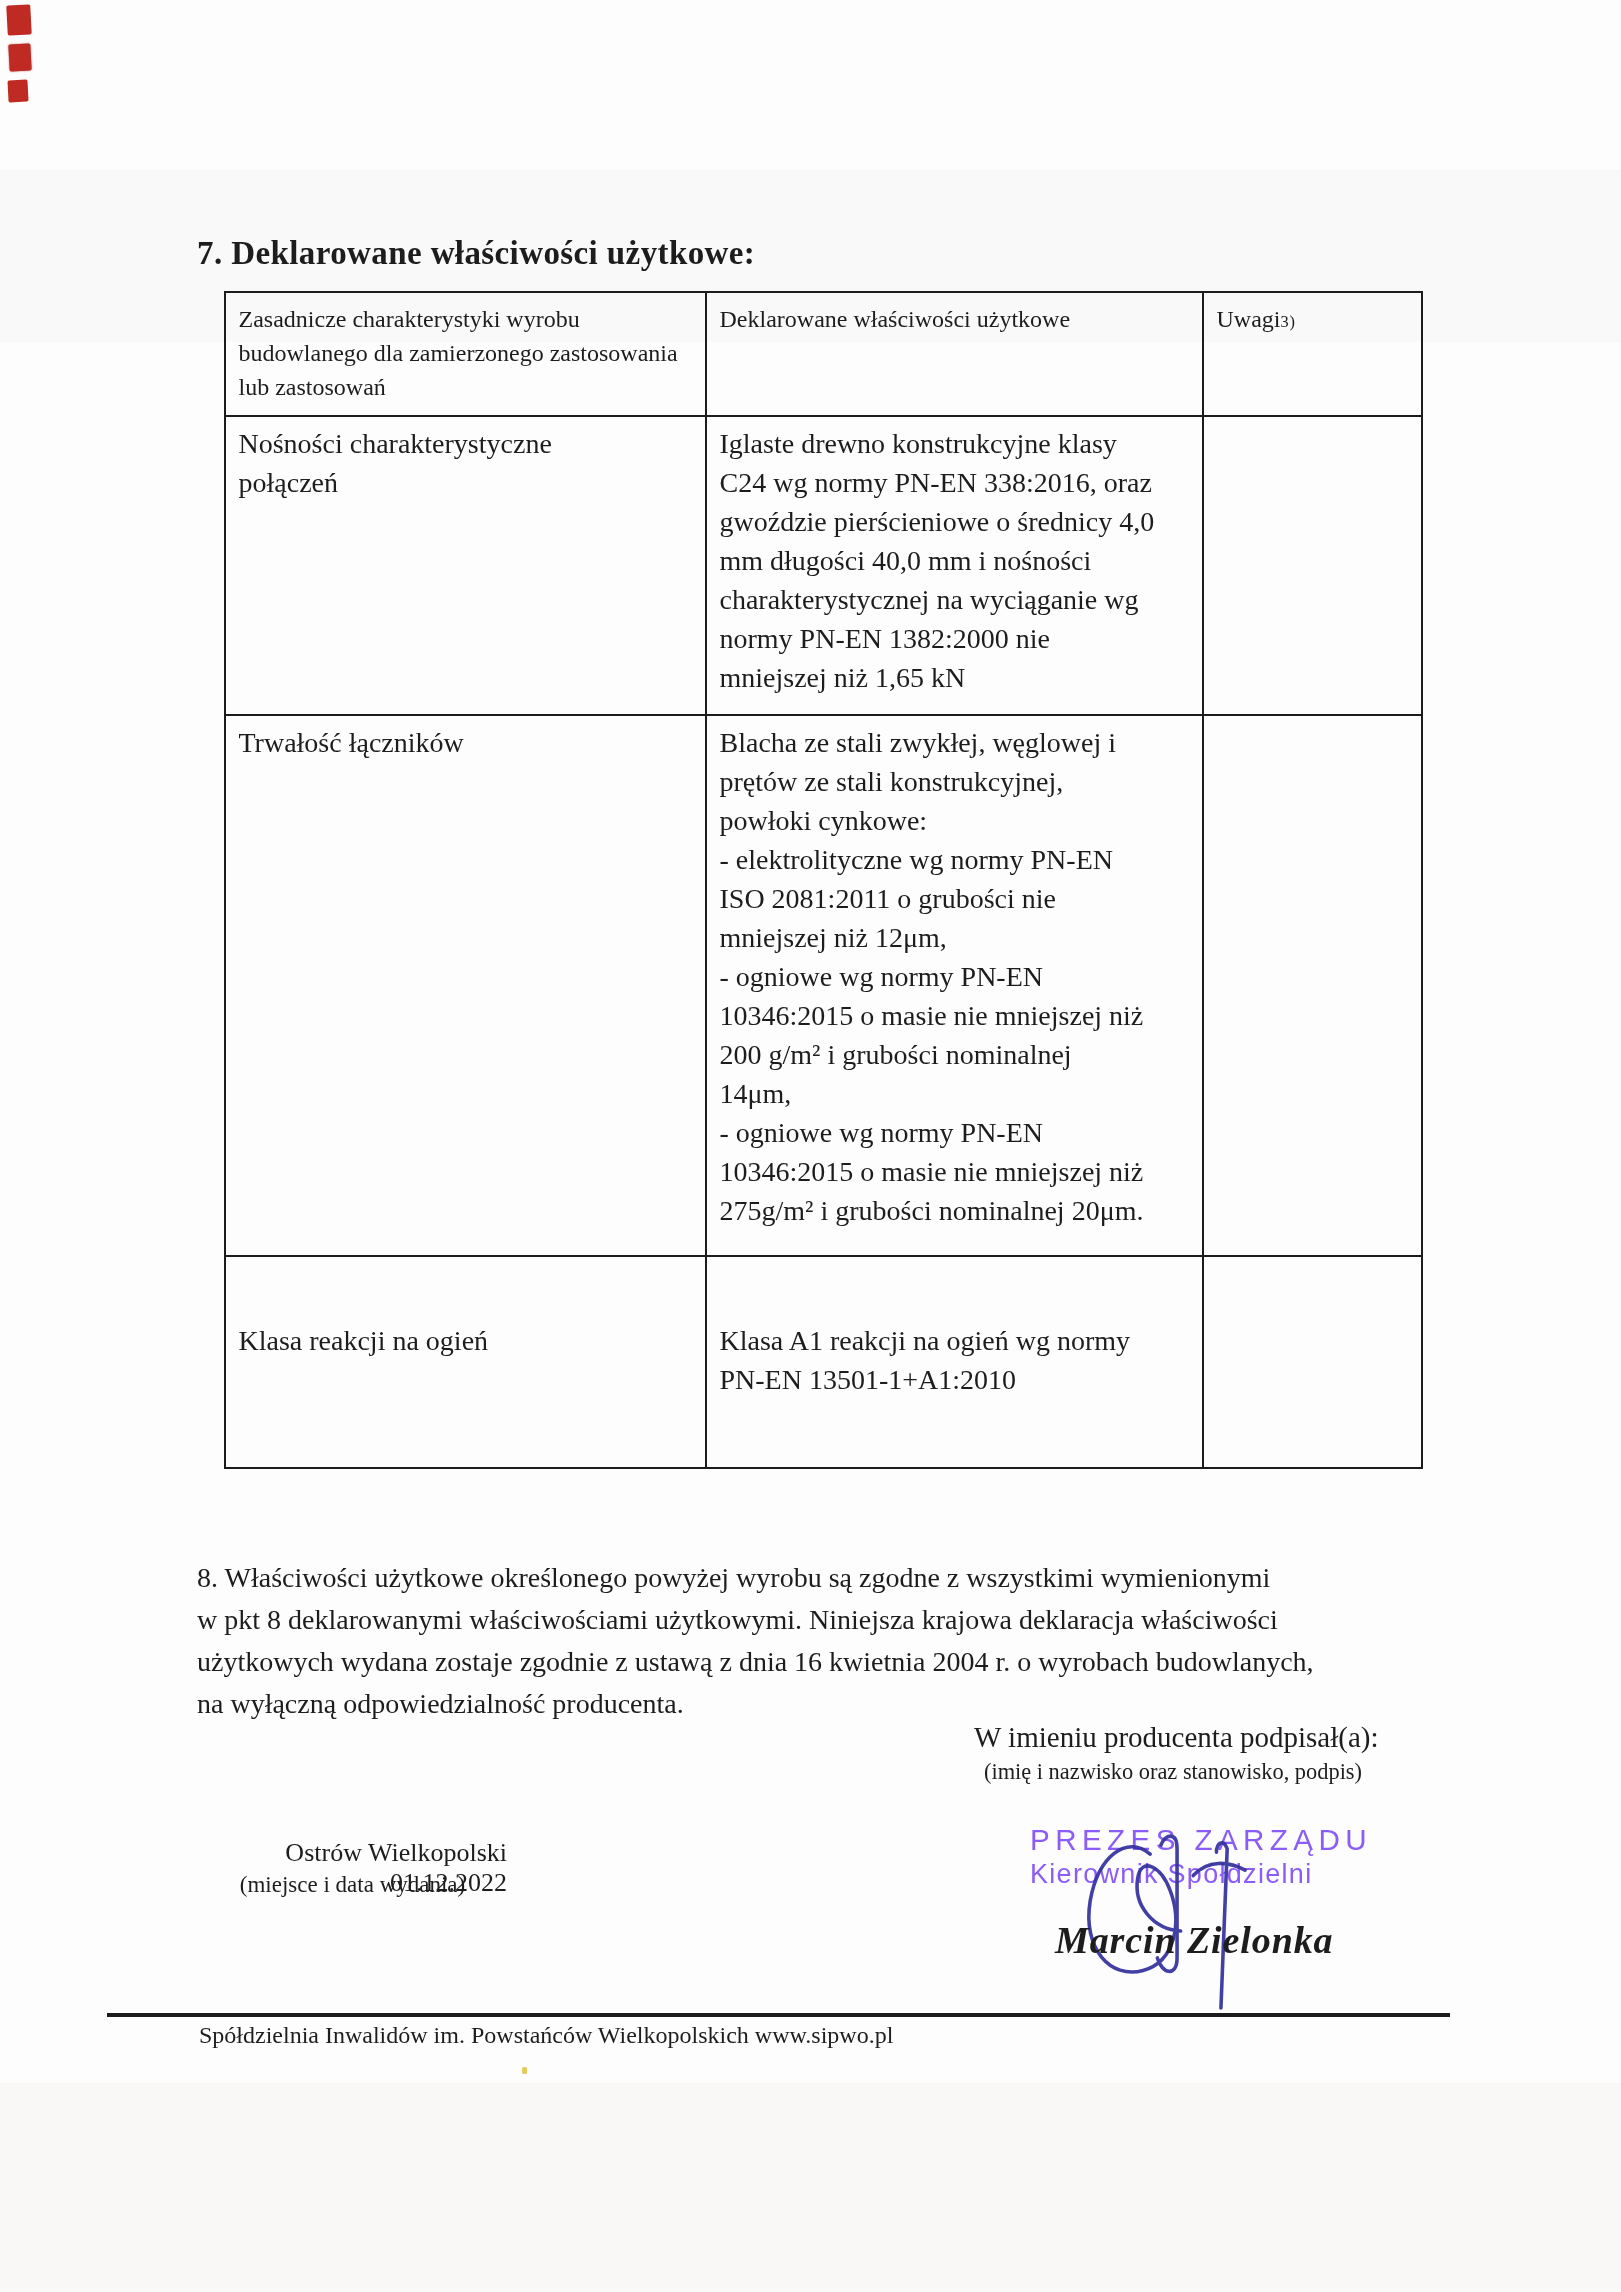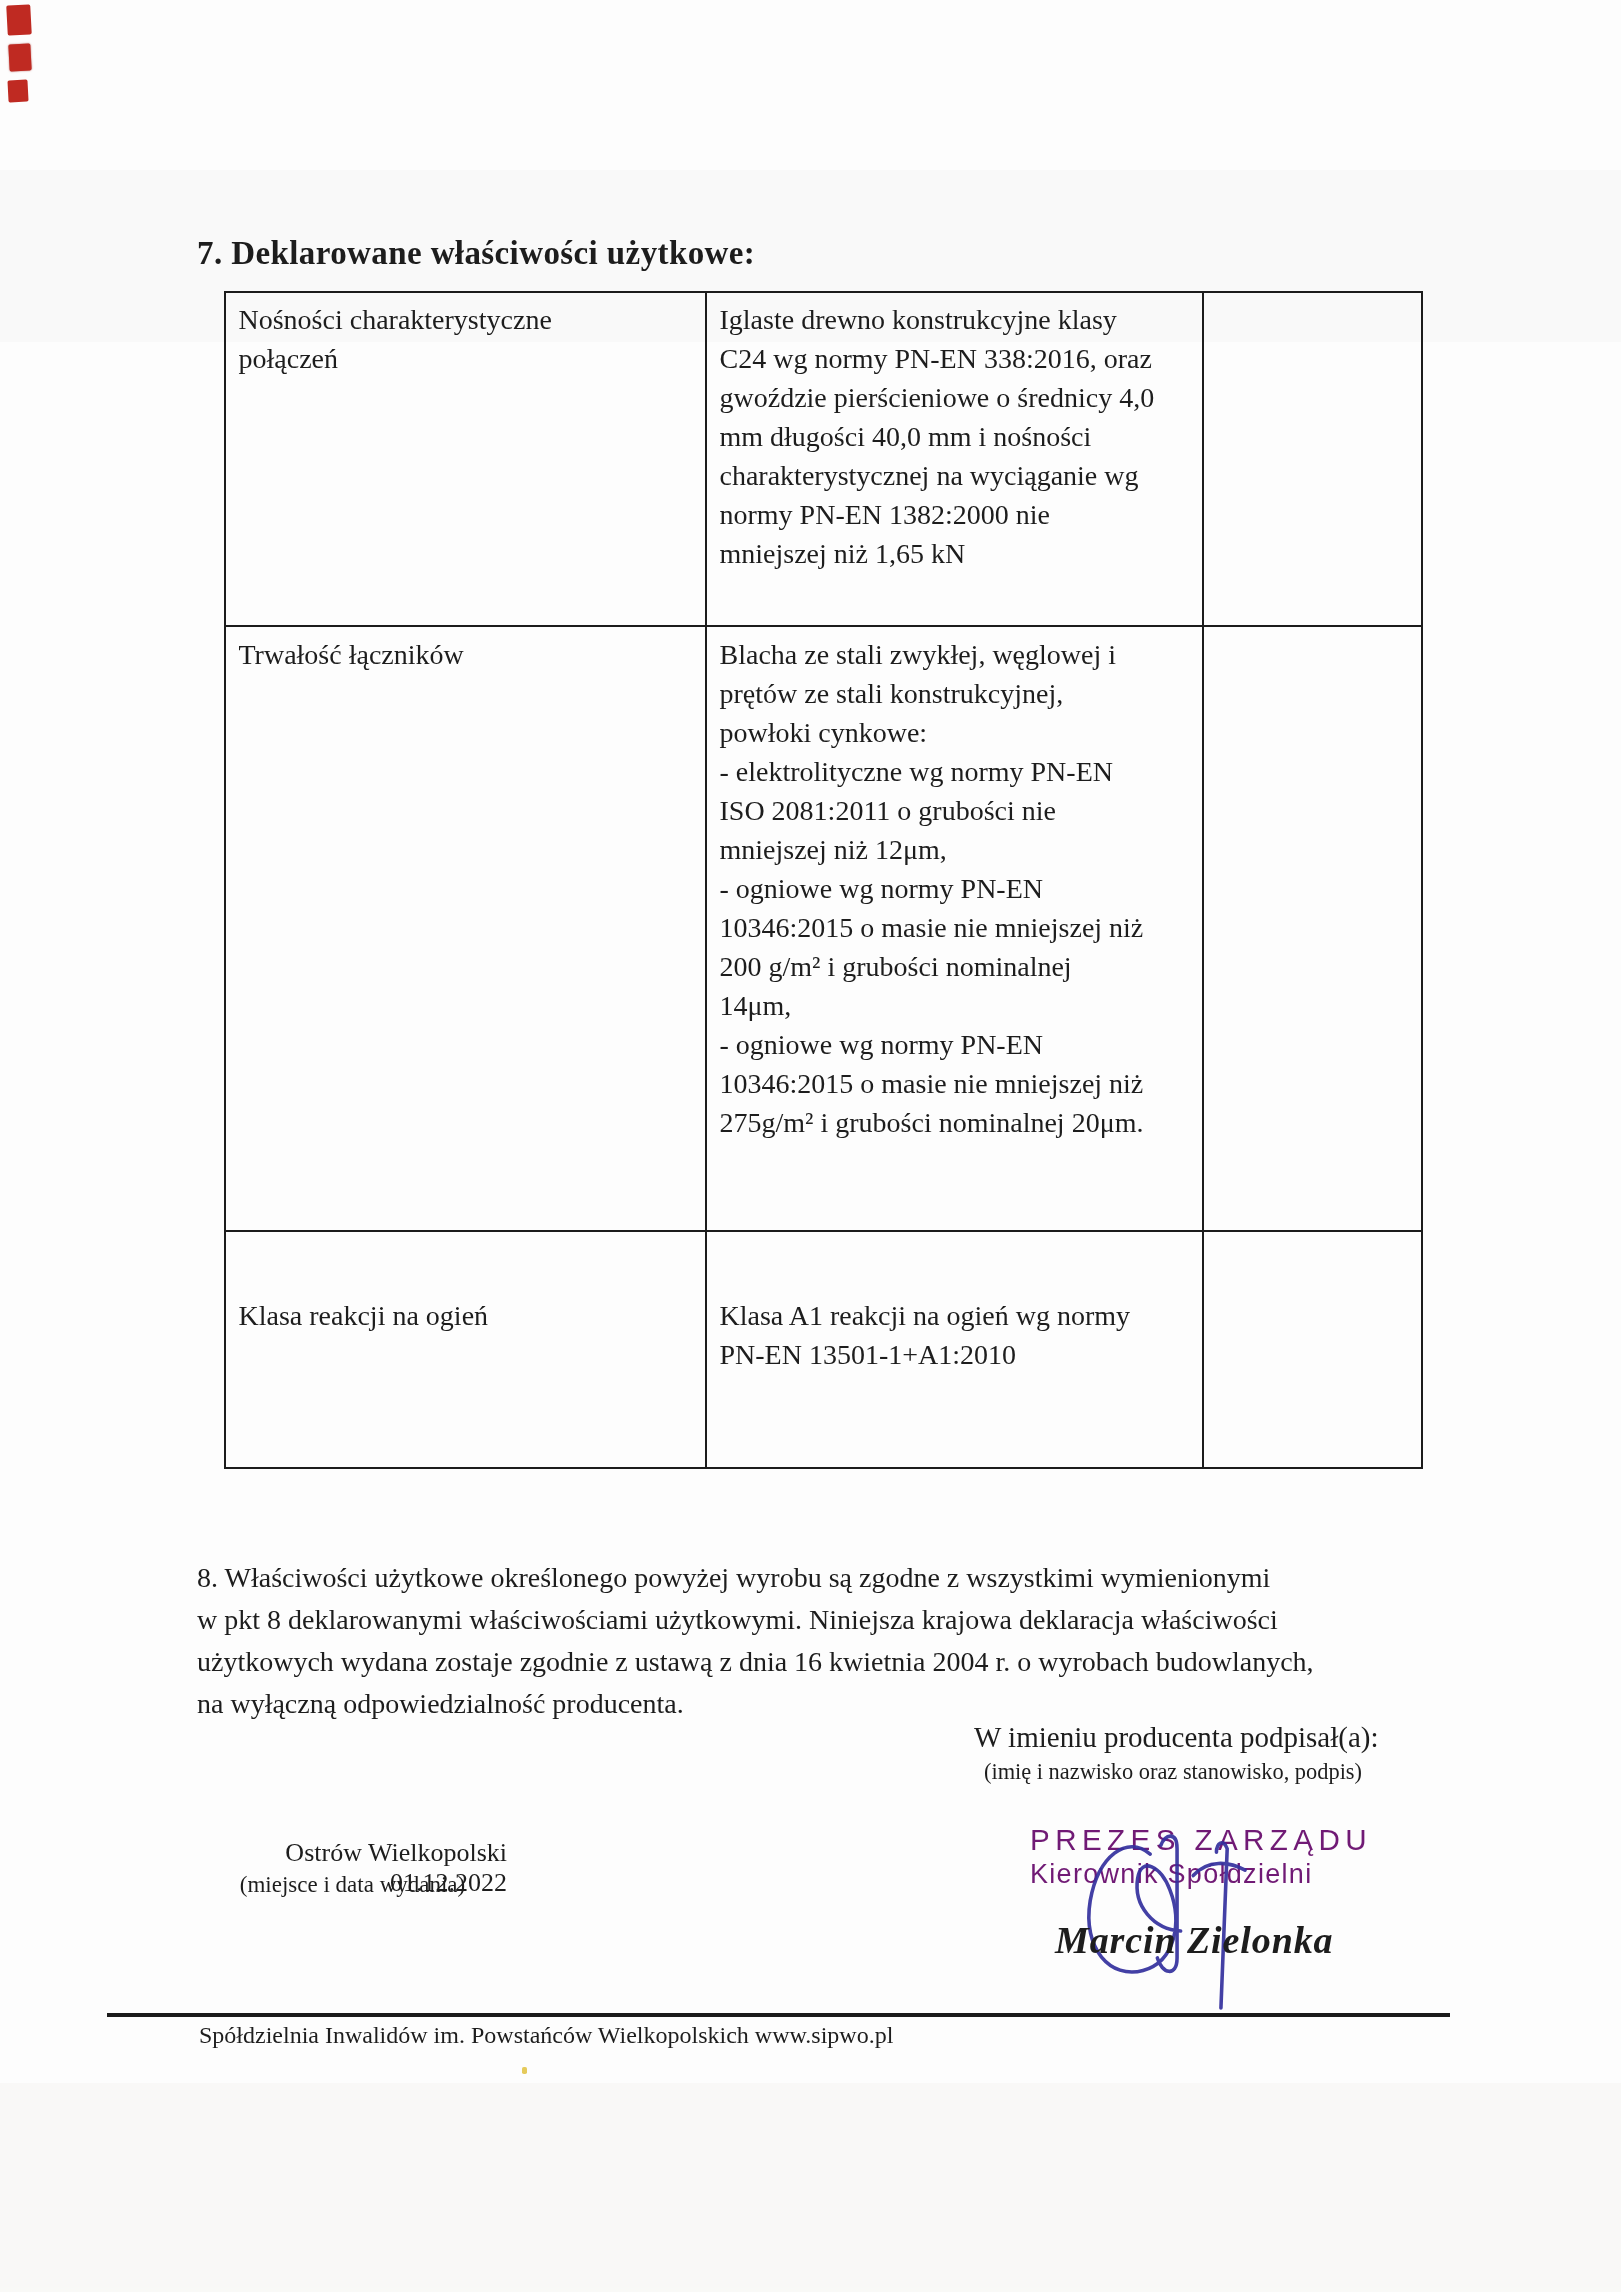--- a/index.html
+++ b/index.html
@@ -67,21 +67,21 @@
     font-size:26px;text-align:right;
   }
   .place-date-sub{
     position:absolute;left:198px;top:1872px;width:309px;
     font-size:23px;text-align:center;
   }
 
   .stamp{
     position:absolute;left:1030px;top:1823px;width:340px;
     font-family:"Liberation Sans", sans-serif;
-    color:#701a75;
+    color:#8b5cf6;
   }
   .stamp-title{font-size:29.6px;letter-spacing:5.4px;white-space:nowrap;}
   .stamp-subtitle{font-size:27px;letter-spacing:1.3px;white-space:nowrap;margin-top:1.8px;}
   .signee{
     position:absolute;left:1055px;top:1918px;width:296px;
     font-size:38px;font-style:italic;font-weight:bold;
     letter-spacing:0.9px;white-space:nowrap;
   }
   .signature-svg{position:absolute;left:1075px;top:1829px;}
 
@@ -114,20 +114,27 @@
 
   <div class="heading">7. Deklarowane właściwości użytkowe:</div>
 
   <table class="decl">
     <colgroup>
       <col style="width:481px">
       <col style="width:497px">
       <col style="width:219px">
     </colgroup>
     <tbody>
+      <tr class="hdr" style="height:119px">
+        <td>Zasadnicze charakterystyki wyrobu
+budowlanego dla zamierzonego zastosowania
+lub zastosowań</td>
+        <td>Deklarowane właściwości użytkowe</td>
+        <td><span>Uwagi</span><span class="sup-note">3)</span></td>
+      </tr>
       <tr style="height:282px">
         <td>Nośności charakterystyczne
 połączeń</td>
         <td>Iglaste drewno konstrukcyjne klasy
 C24 wg normy PN-EN 338:2016, oraz
 gwoździe pierścieniowe o średnicy 4,0
 mm długości 40,0 mm i nośności
 charakterystycznej na wyciąganie wg
 normy PN-EN 1382:2000 nie
 mniejszej niż 1,65 kN</td>

